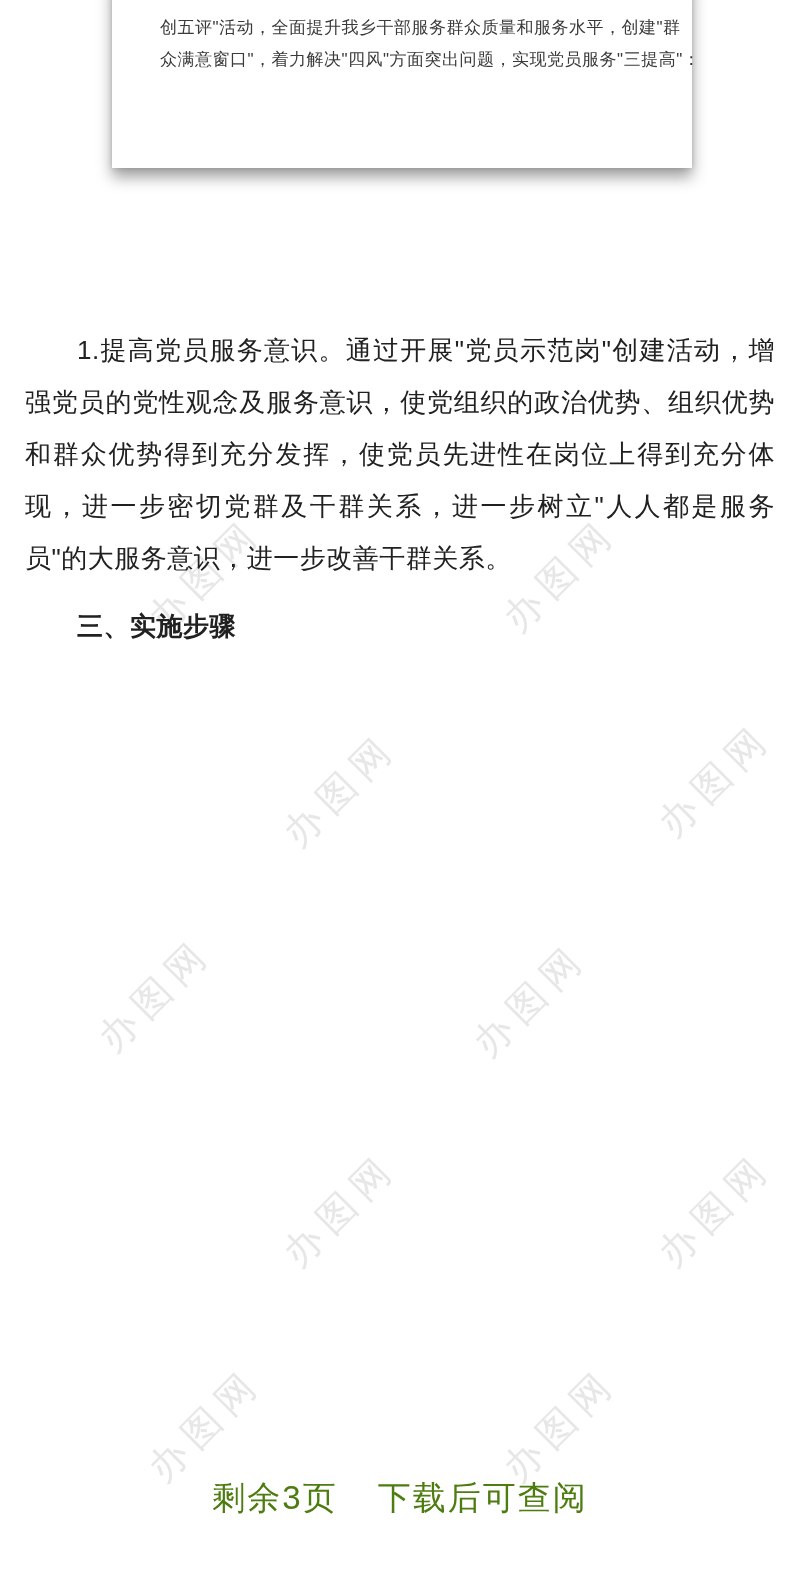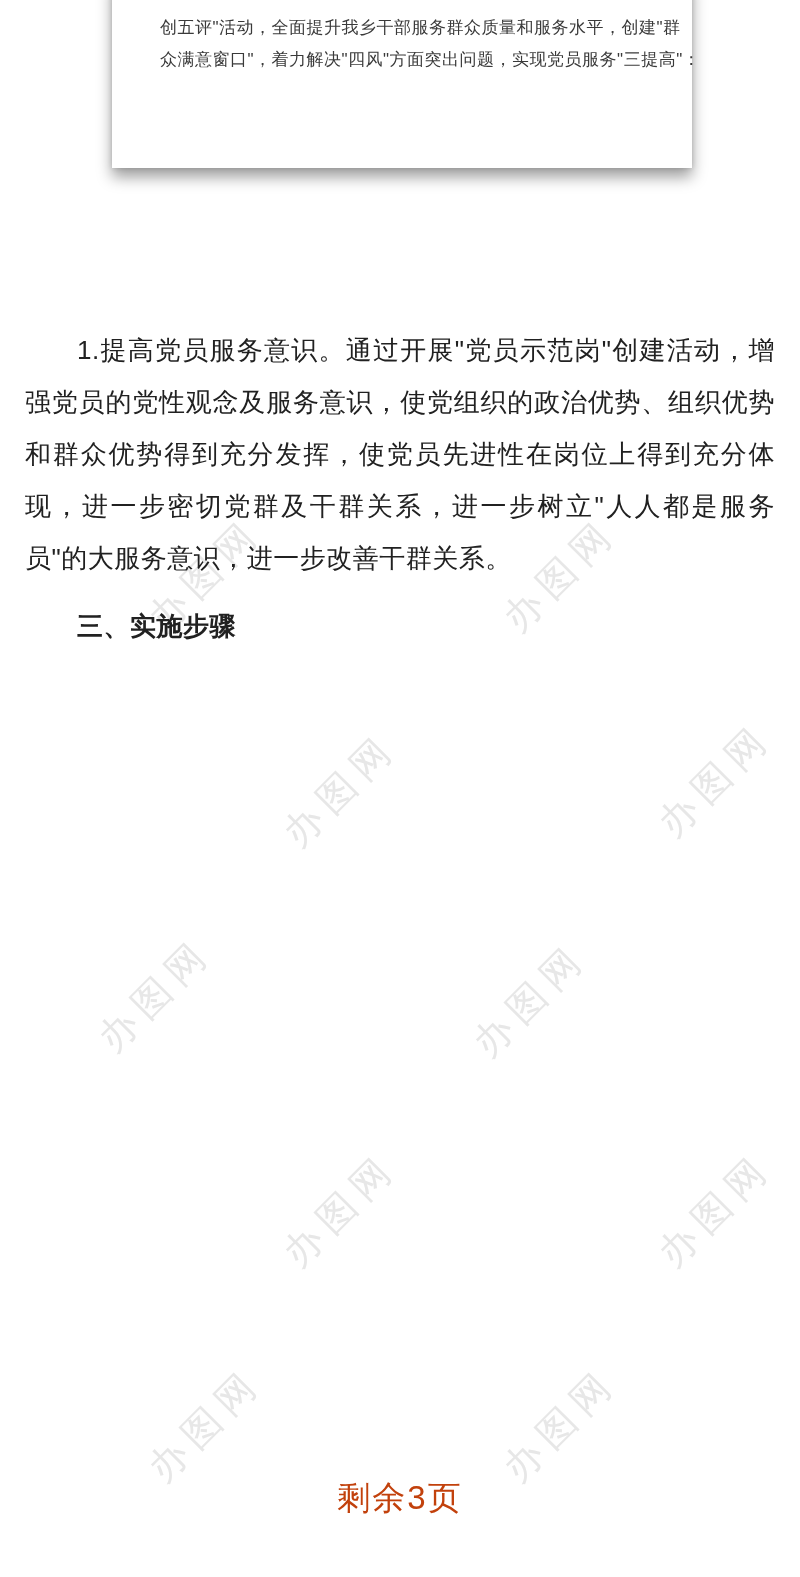--- a/index.html
+++ b/index.html
@@ -86,17 +86,18 @@
   <div class="card">
     <p class="card-line">创五评"活动，全面提升我乡干部服务群众质量和服务水平，创建"群</p>
     <p class="card-line">众满意窗口"，着力解决"四风"方面突出问题，实现党员服务"三提高"：</p>
   </div>
 
   <div class="doc-body">
     <p class="para">1.提高党员服务意识。通过开展"党员示范岗"创建活动，增强党员的党性观念及服务意识，使党组织的政治优势、组织优势和群众优势得到充分发挥，使党员先进性在岗位上得到充分体现，进一步密切党群及干群关系，进一步树立"人人都是服务员"的大服务意识，进一步改善干群关系。</p>
     <p class="heading">三、实施步骤</p>
   </div>
 
-  <div class="footer" style="color: #c2410c; align-items: center;">
+  <div class="footer" style="color: #4d7c0f; align-items: center;">
     <span>剩余3页</span>
+    <span>下载后可查阅</span>
   </div>
 
 </div>
 
 </body></html>

